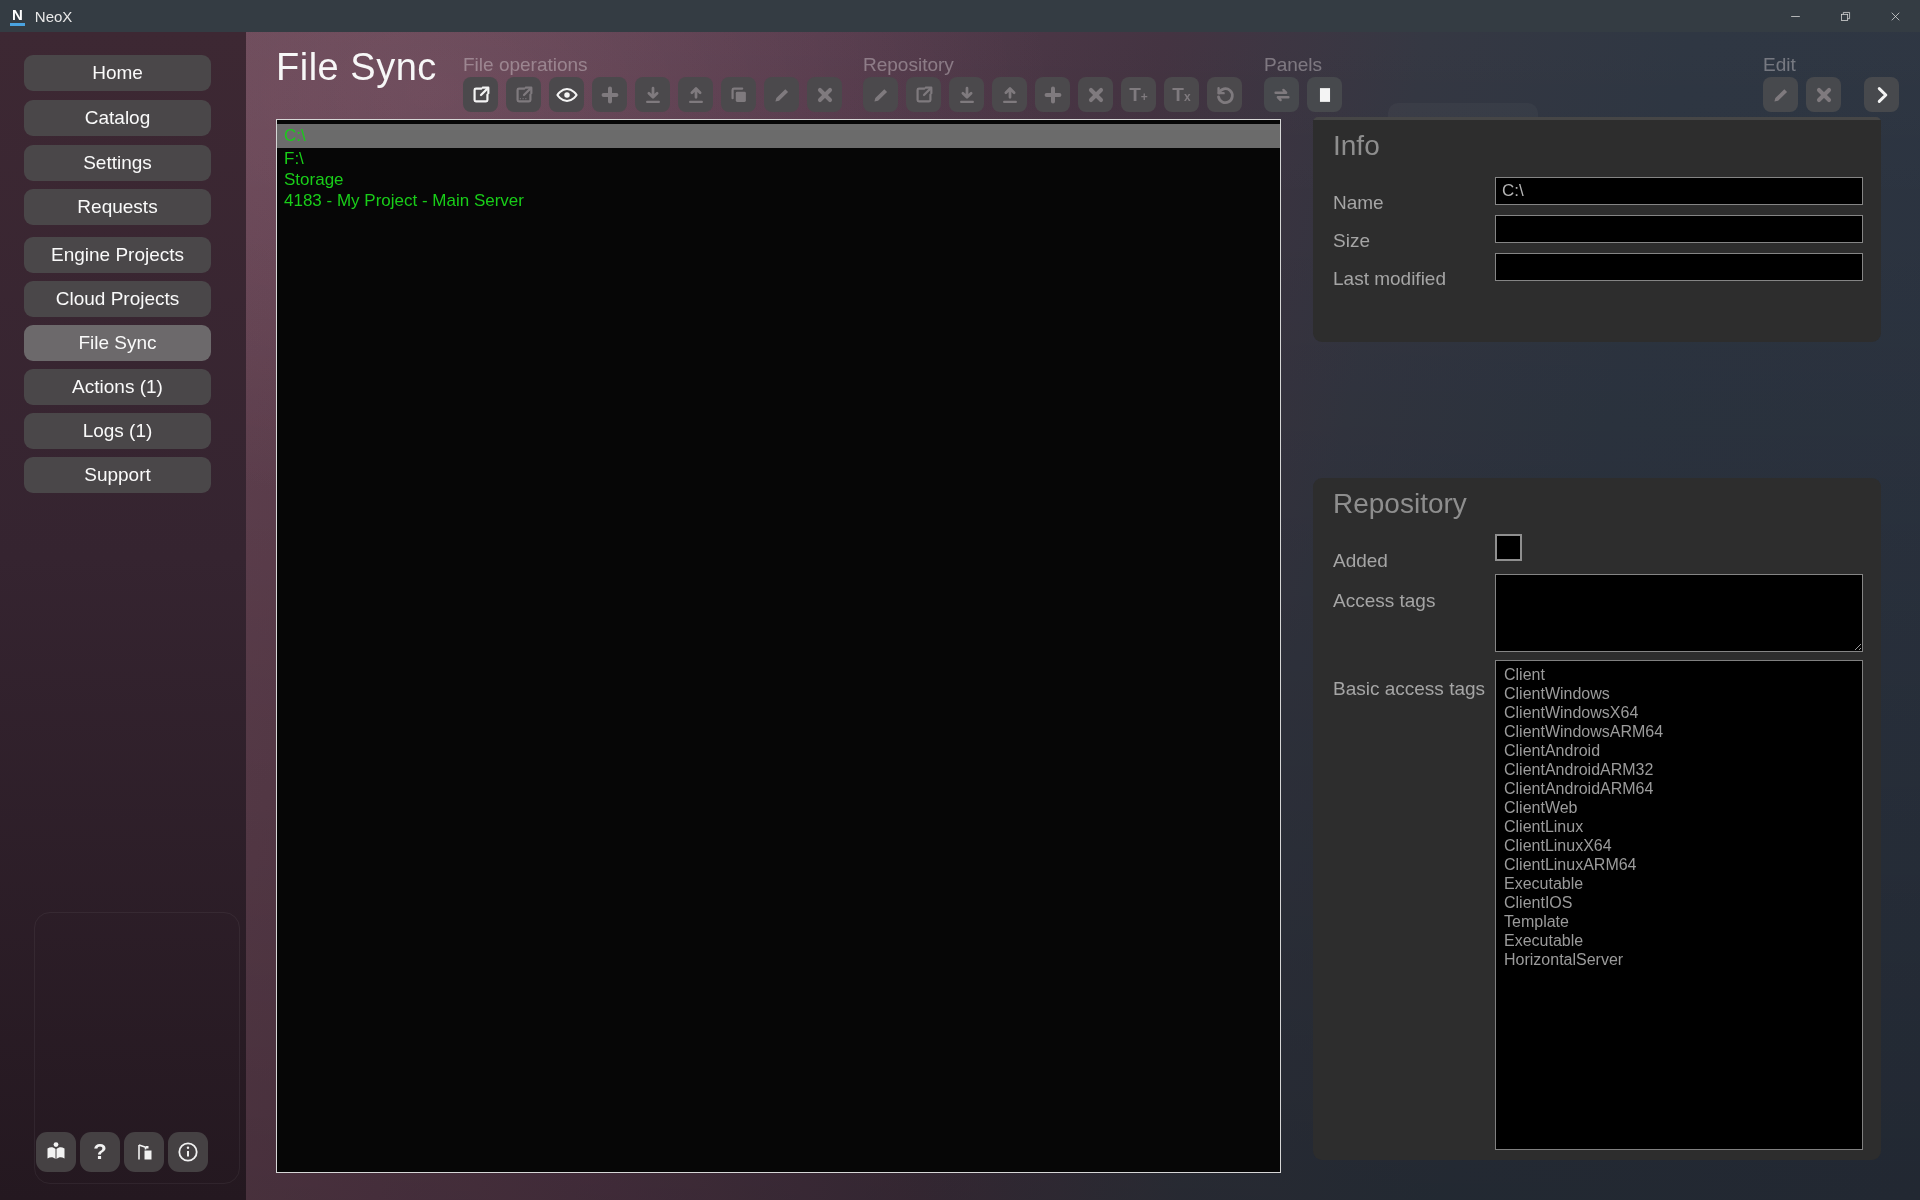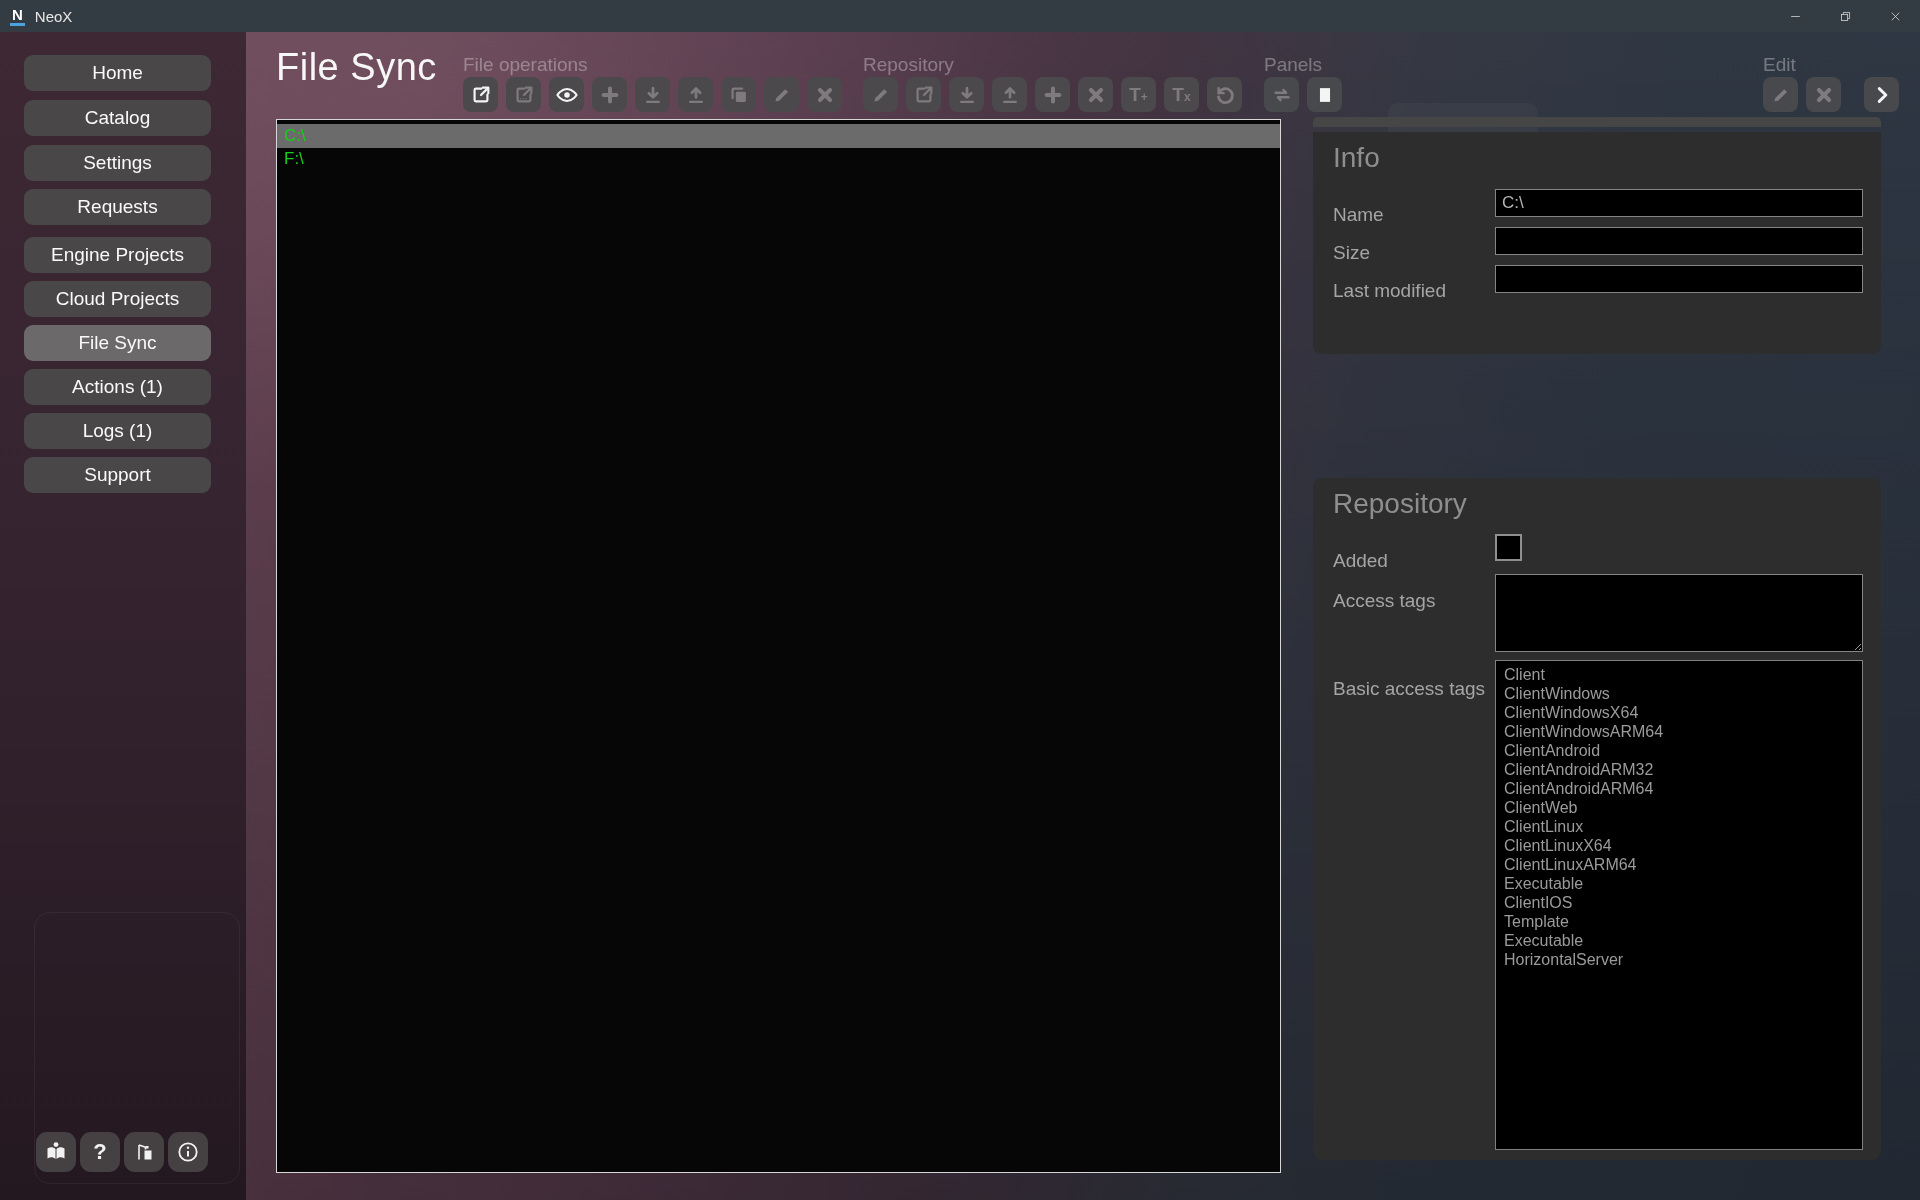--- a/index.html
+++ b/index.html
@@ -44,21 +44,21 @@
   .tsub { font-size:12px; font-weight:bold; }
   .gap-l { margin-left:15px; }
   
   .tree { position:absolute; left:276px; top:119px; width:1005px; height:1054px; background:#060606;
     border:1px solid #d6d6d6; padding-top:4px; color:#19cd19; font-size:17px; }
   .trow { height:21px; line-height:21px; padding-left:7px; white-space:pre; }
   .trow.selected { height:24px; line-height:24px; background:#6b6b6b; }
   
   .panel-strip { position:absolute; left:1313px; top:117px; width:568px; height:10px; background:#464646; border-radius:5px 5px 0 0; }
   .card { position:absolute; left:1313px; width:568px; background:#2d2d2d; border-radius:9px; }
-  .card.c-info { top:132px; height:222px; border-radius:0 0 9px 9px; }
+  .card.c-info { top:120px; height:222px; border-radius:0 0 9px 9px; }
   .card.c-share { top:322px; height:140px; }
   .card.c-repo { top:478px; height:682px; }
   .chead { position:absolute; left:20px; top:10px; color:#8e8e8e; font-size:28px; font-weight:300; }
   .clabel { position:absolute; left:20px; color:#a5a5a5; font-size:19px;margin-top:12px; }
   .cinput { position:absolute; left:182px; width:368px; height:28px; background:#000; border:1px solid #858585;
     color:#b5b5b5; font-size:17px; font-family:"Liberation Sans",sans-serif; padding:0 6px; border-radius:0; outline:none; }
   .ccheck { position:absolute; left:182px; width:27px; height:27px; background:#000; border:2px solid #8f8f8f; }
   .ctext { position:absolute; left:182px; width:368px; background:#000; border:1px solid #858585; }
   .clist { position:absolute; left:182px; top:182px; width:368px; height:490px; background:#000; border:1px solid #808080;
     padding:4px 8px; color:#9b9b9b; font-size:16px; overflow:hidden; }
@@ -340,20 +340,22 @@
           <svg>
             <use href="#i-chev"></use>
           </svg>
         </div>
     </div>
   </div>
 
   <div class="tree">
     <div class="trow selected">C:\</div>
     <div class="trow">F:\</div>
+    <div class="trow">Storage</div>
+    <div class="trow">4183 - My Project - Main Server</div>
   </div>
 
   <div class="panel-strip"></div>
 
   <div class="card c-info">
     <div class="chead">Info</div>
     <div class="clabel" style="top:60px">Name</div>
     <input class="cinput" style="top: 57px;" value="C:\">
     <div class="clabel" style="top:98px">Size</div>
     <input class="cinput" style="top: 95px;" value="">

